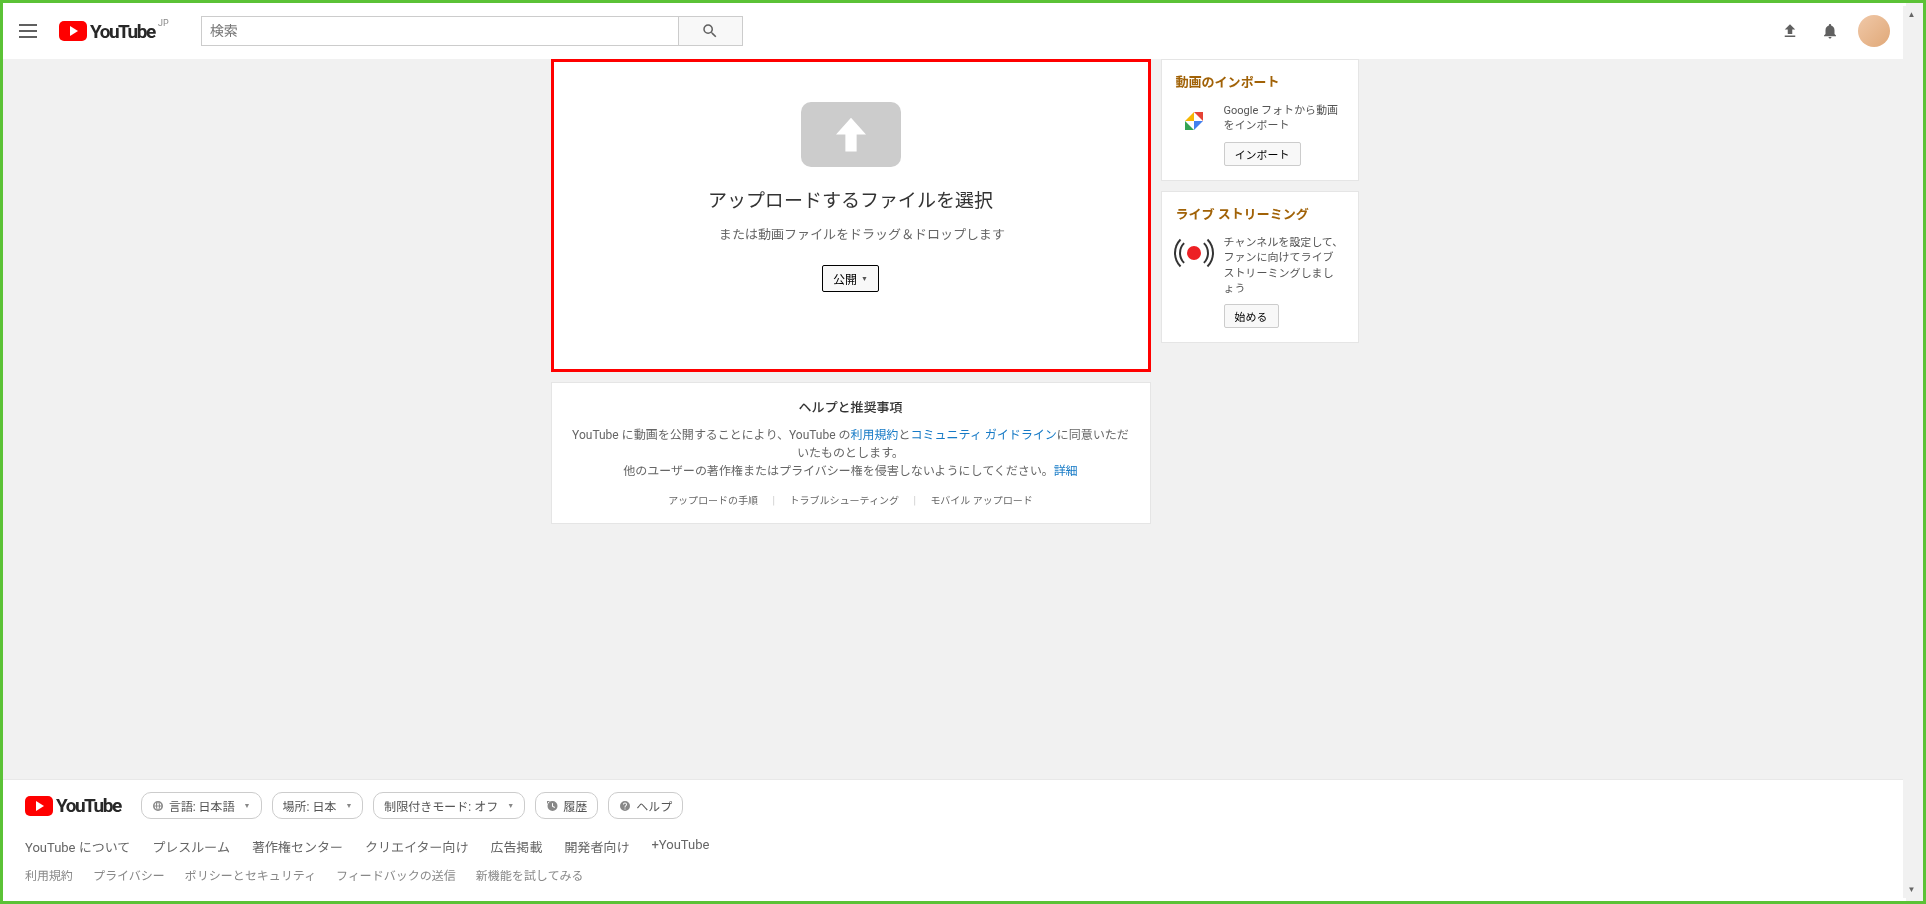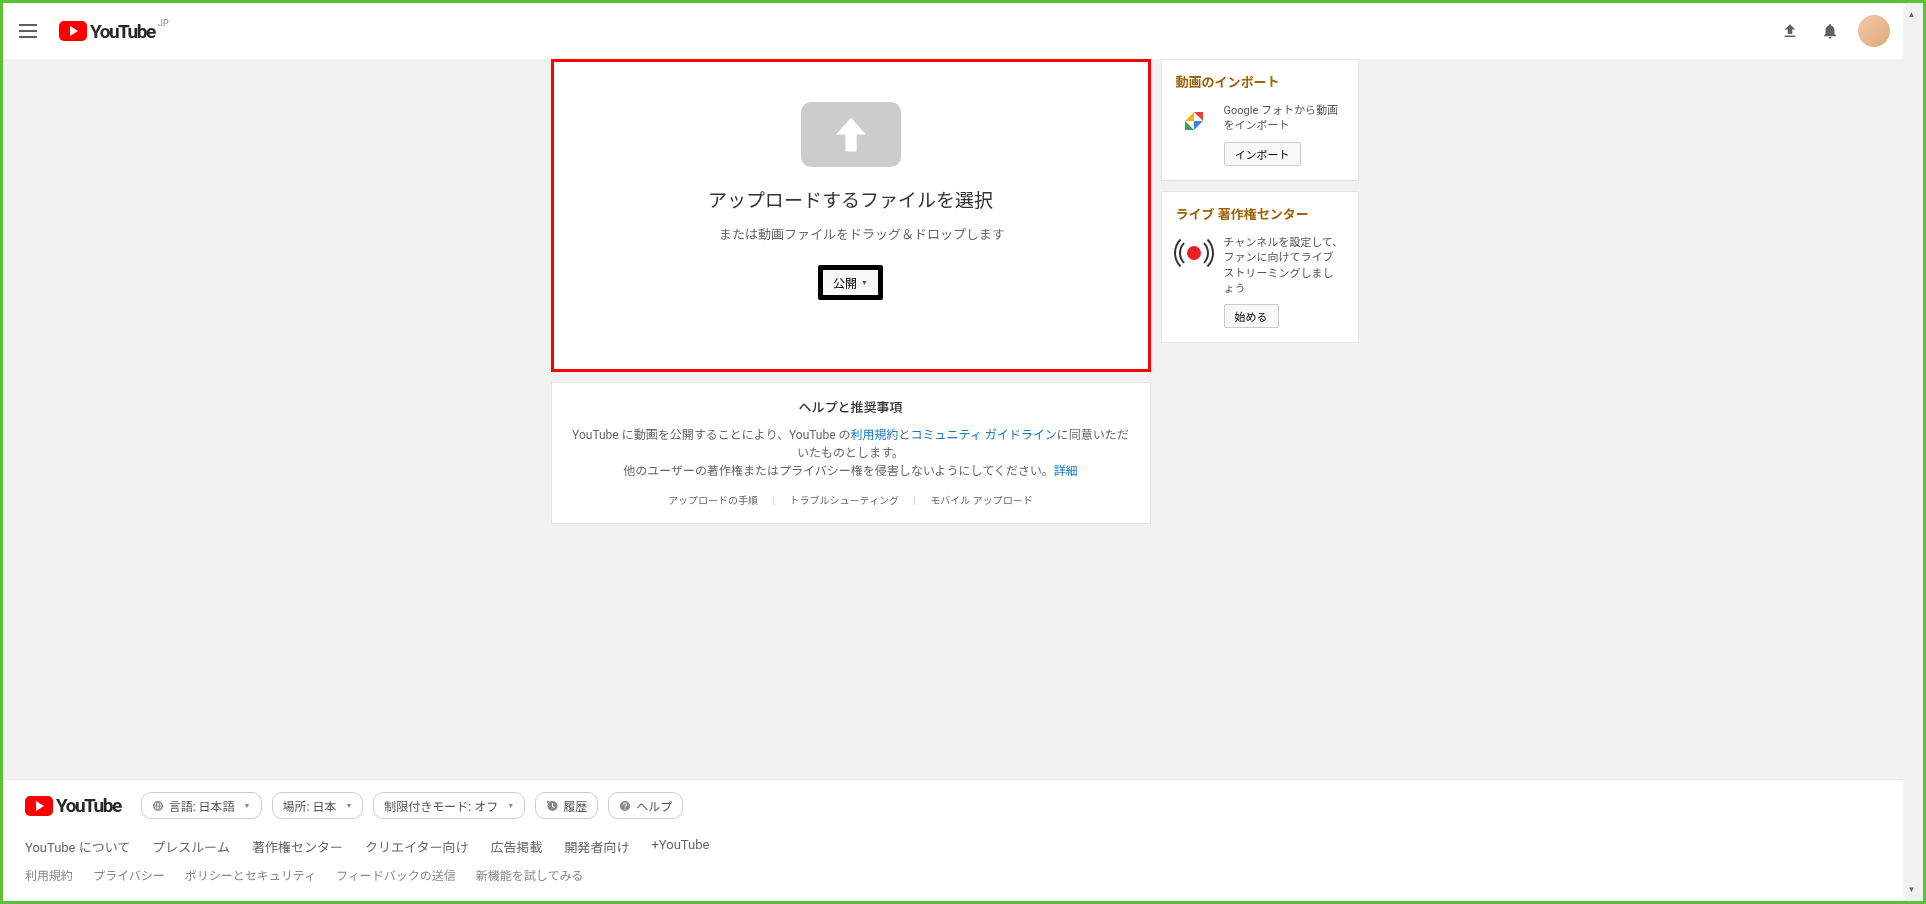--- a/index.html
+++ b/index.html
@@ -28,21 +28,21 @@
     
     .main { flex: 1; display: flex; justify-content: center; padding-top: 0; }
     .main-inner { display: flex; gap: 10px; margin-top: 0; }
 
     .upload-col { width: 600px; }
     .upload-panel { background: #fff; border: 3px solid #ff0000; height: 313px; display: flex; flex-direction: column; align-items: center; padding-top: 40px; }
     .upload-icon-box { width: 100px; height: 65px; background: #ccc; border-radius: 10px; display: flex; align-items: center; justify-content: center; margin-bottom: 18px; cursor: pointer; }
     .upload-arrow-svg { fill: #fff; }
     .upload-title { font-size: 19px; color: #333; font-weight: 400; margin-bottom: 12px; }
     .upload-sub { font-size: 13px; color: #666; margin-bottom: 22px; margin-left: 23px; }
-    .privacy-select { border: 5px solid #000000; background: #f8f8f8; padding: 4px 10px; font-size: 12px; cursor: pointer; display: inline-flex; align-items: center; gap: 4px; border-radius: 2px; text-align: right; }
+    .privacy-select { border: 1px solid #000000; background: #f8f8f8; padding: 4px 10px; font-size: 12px; cursor: pointer; display: inline-flex; align-items: center; gap: 4px; border-radius: 2px; text-align: right; }
     .privacy-select::after { content: "▼"; font-size: 7px; color: #555; }
 
     .help-panel { background: #fff; padding: 14px 16px 16px; border: 1px solid #e5e5e5; margin-top: 10px; text-align: center; }
     .help-title { font-size: 13px; color: #333; font-weight: 500; margin-bottom: 10px; }
     .help-text { font-size: 12px; color: #666; line-height: 1.5; }
     .help-text a { color: #167ac6; text-decoration: none; cursor: pointer; }
     .help-links { margin-top: 12px; font-size: 10px; color: #666; }
     .help-links span { color: #666; cursor: pointer; }
     .help-links .sep { margin: 0 12px; color: #ccc; cursor: default; }
 
@@ -82,20 +82,28 @@
     <div class="menu-icon">
         <span></span>
         <span></span>
         <span></span>
       </div>
     <div class="logo">
       <div class="logo-play"></div>
       <span class="logo-text">YouTube</span>
       <span class="logo-jp">JP</span>
     </div>
+    <div class="search-wrap">
+      <input class="search-input" placeholder="検索" style="">
+      <button class="search-btn">
+        <svg class="search-icon-svg" viewBox="0 0 24 24">
+            <path d="M15.5 14h-.79l-.28-.27A6.471 6.471 0 0016 9.5 6.5 6.5 0 109.5 16c1.61 0 3.09-.59 4.23-1.57l.27.28v.79l5 4.99L20.49 19l-4.99-5zm-6 0C7.01 14 5 11.99 5 9.5S7.01 5 9.5 5 14 7.01 14 9.5 11.99 14 9.5 14z"></path>
+          </svg>
+      </button>
+    </div>
     <div class="header-spacer"></div>
     <div class="header-icon">
       <svg class="upload-up-icon" viewBox="0 0 24 24">
           <path d="M9 16h6v-6h4l-7-7-7 7h4v6zm-4 2h14v2H5v-2z"></path>
         </svg>
     </div>
     <div class="header-icon">
       <svg class="bell-icon" viewBox="0 0 24 24">
           <path d="M12 22c1.1 0 2-.9 2-2h-4c0 1.1.9 2 2 2zm6-6v-5c0-3.07-1.63-5.64-4.5-6.32V4c0-.83-.67-1.5-1.5-1.5s-1.5.67-1.5 1.5v.68C7.64 5.36 6 7.92 6 11v5l-2 2v1h16v-1l-2-2z"></path>
         </svg>
@@ -148,21 +156,21 @@
               </svg>
             </div>
             <div>
               <div class="side-text">Google フォトから動画をインポート</div>
               <div class="side-btn">インポート</div>
             </div>
           </div>
         </div>
 
         <div class="side-card">
-          <div class="side-card-title">ライブ 著作権センター</div>
+          <div class="side-card-title">ライブ ストリーミング</div>
           <div class="side-card-body">
             <div class="live-icon">
               <div class="live-wave live-w2"></div>
               <div class="live-wave live-w1"></div>
               <div class="live-dot"></div>
             </div>
             <div>
               <div class="side-text">チャンネルを設定して、ファンに向けてライブ ストリーミングしましょう</div>
               <div class="side-btn">始める</div>
             </div>

